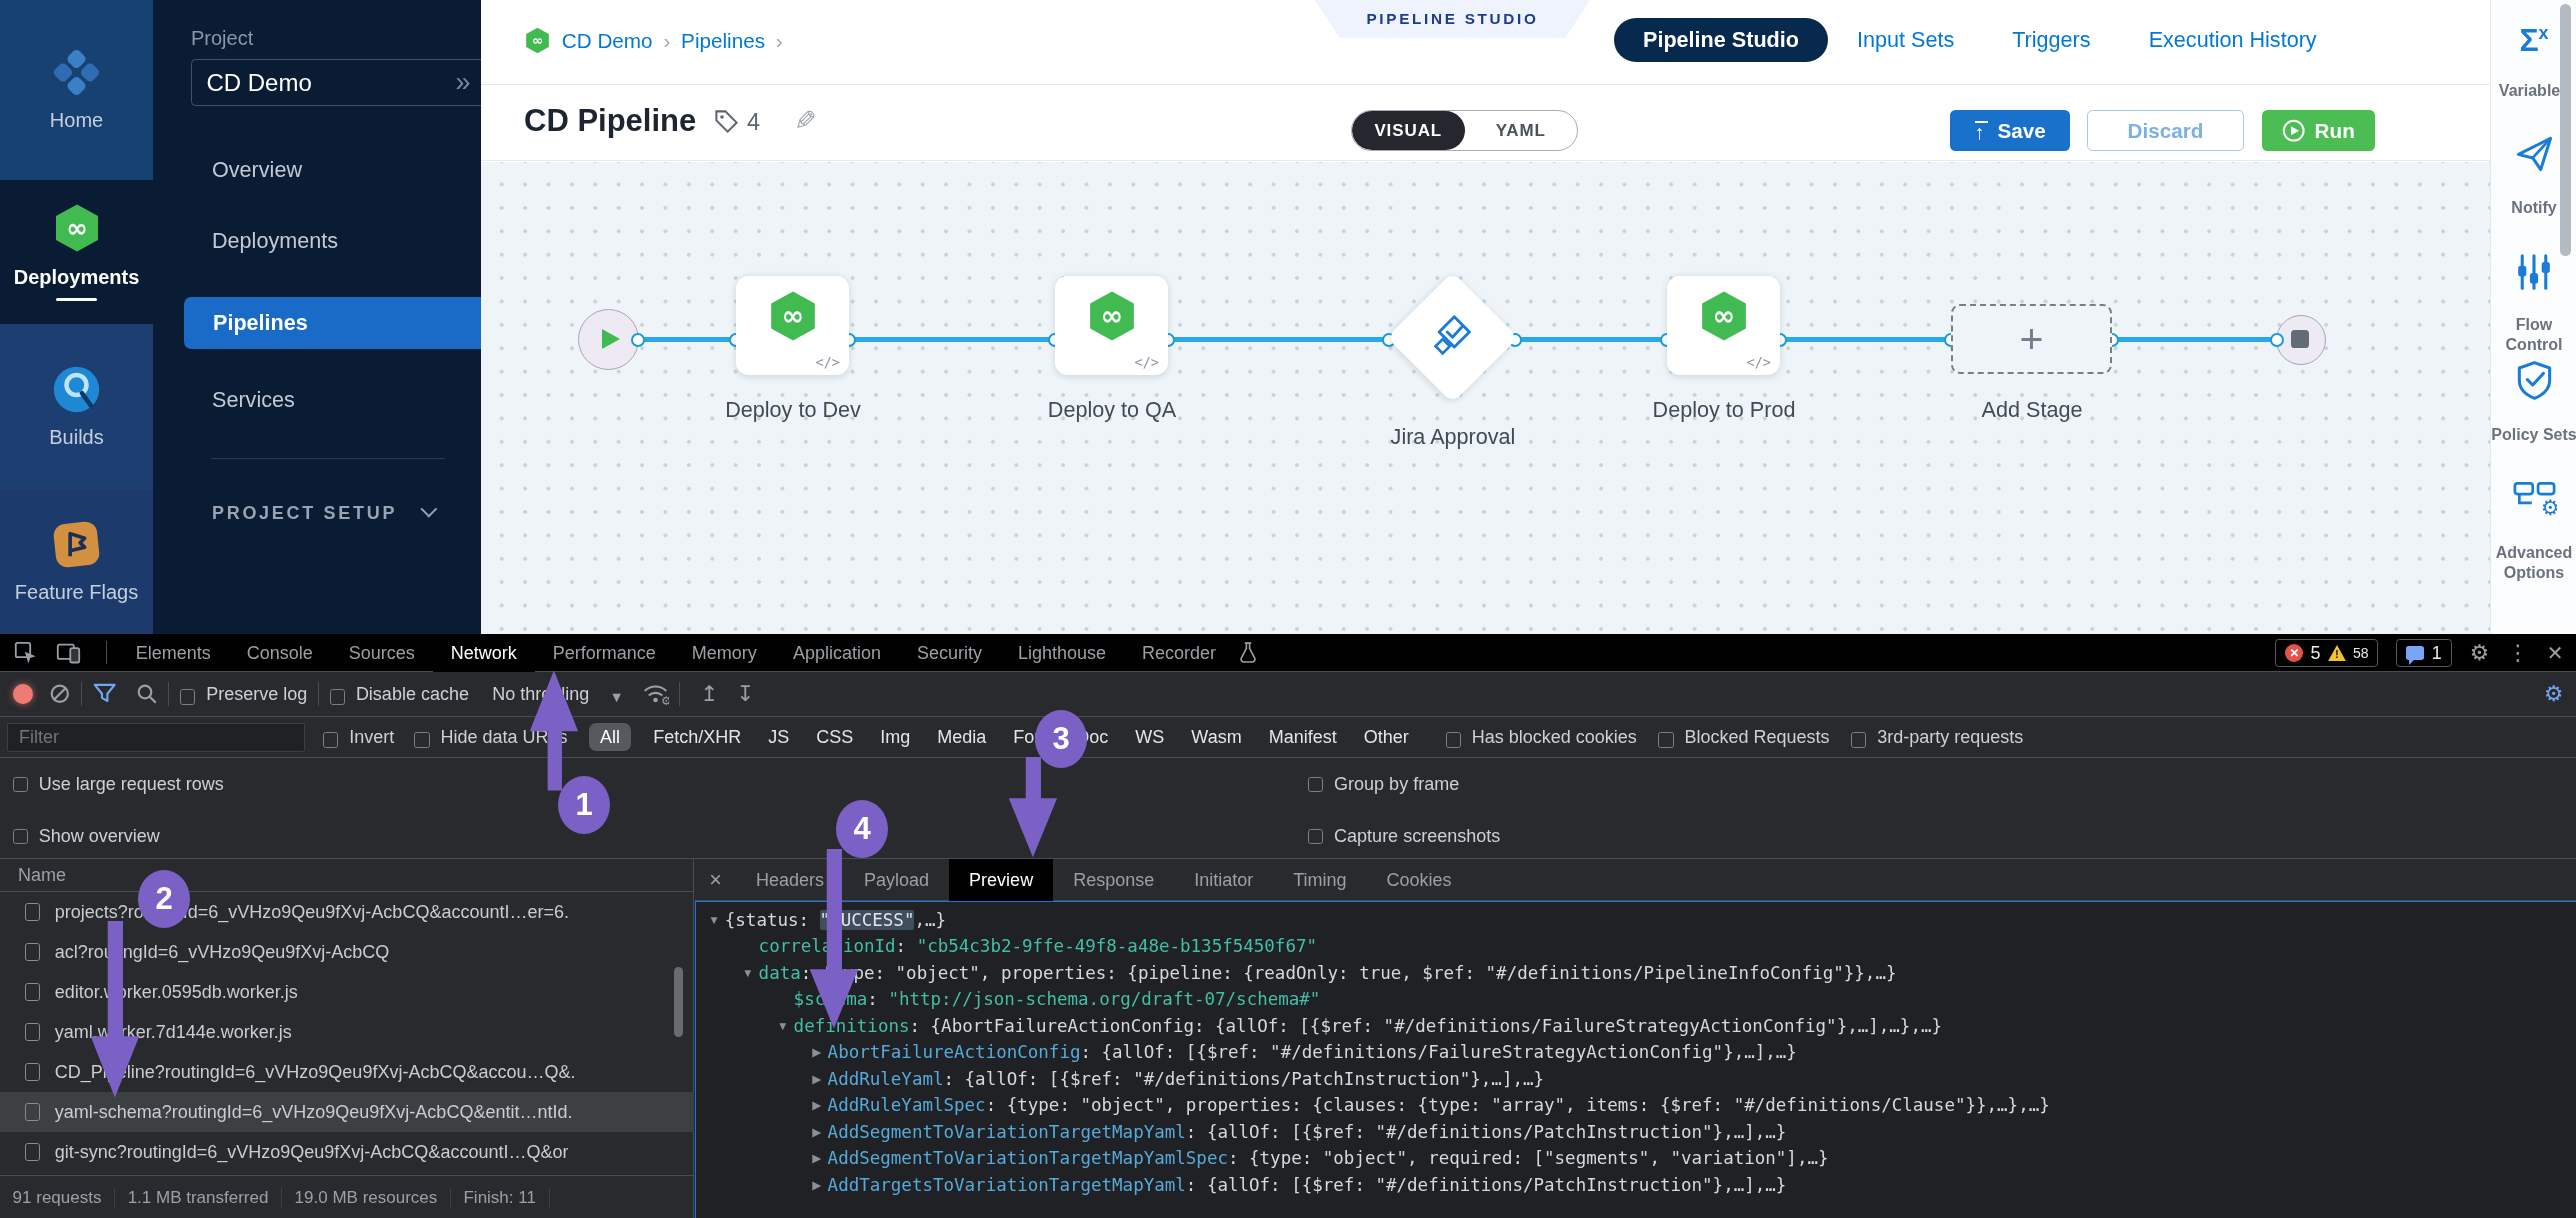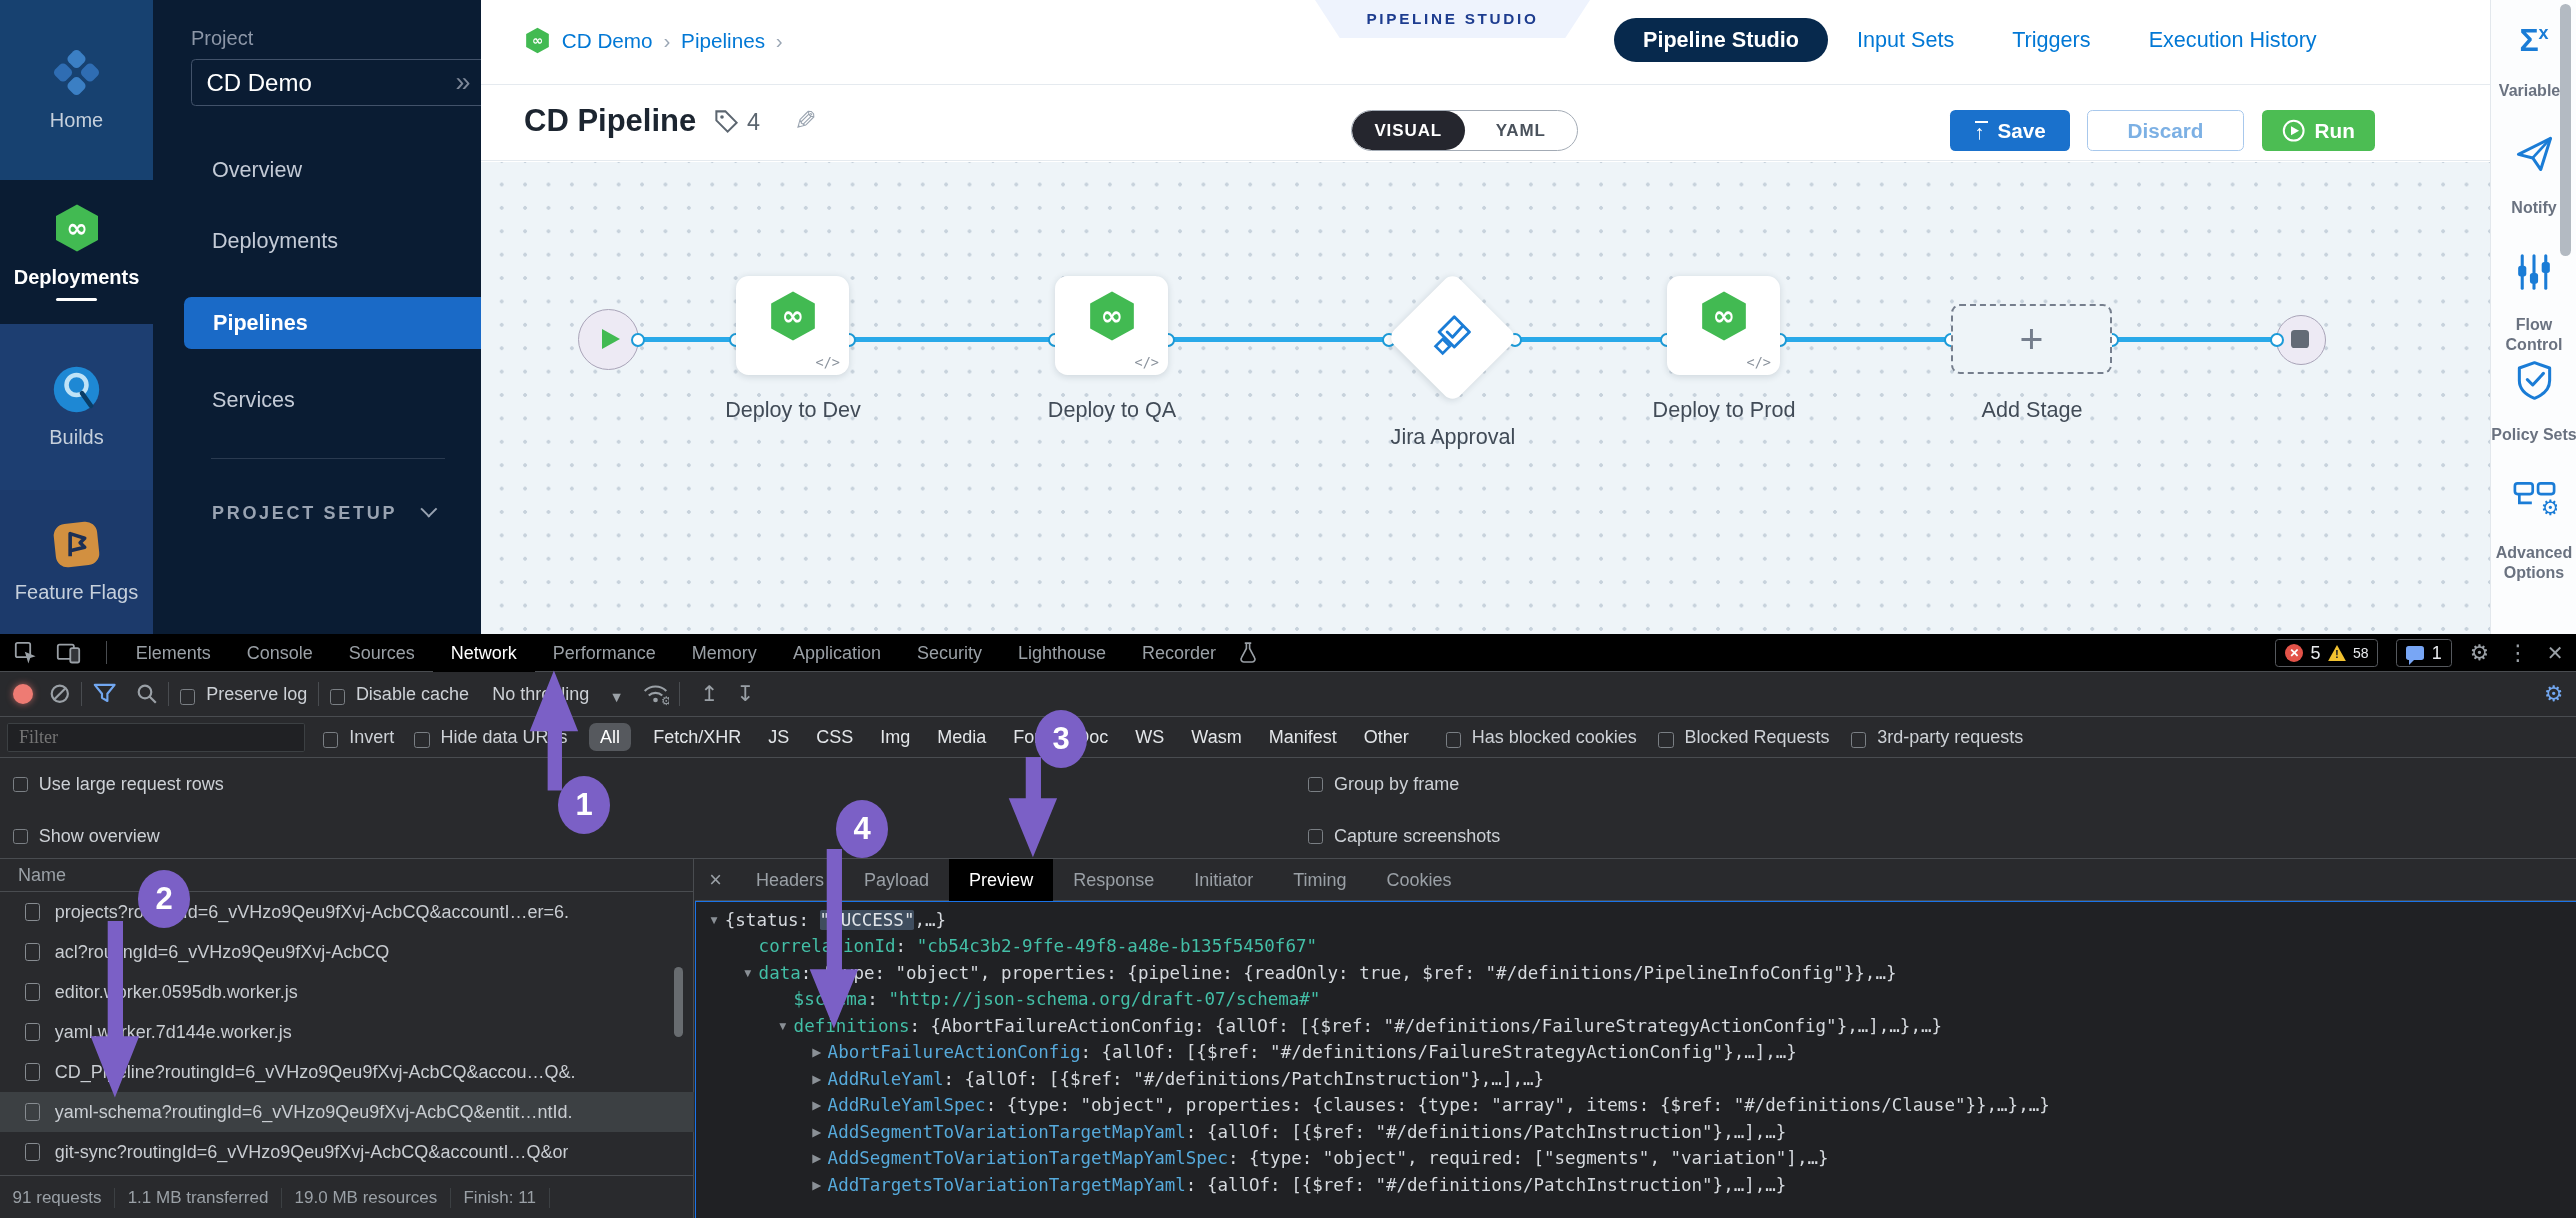--- a/index.html
+++ b/index.html
@@ -98,21 +98,21 @@
   .dt-toolbar{position:absolute;left:0;top:38px;width:2576px;height:45px;border-bottom:0.9px solid #494c50;display:flex;align-items:center;padding-left:12.6px}
   .rec{width:20px;height:20px;border-radius:50%;background:#ee7b73;box-shadow:0 0 7.2px rgba(238,123,115,.7);margin-right:16px;cursor:pointer}
   .cb{width:15.3px;height:15.3px;border:1.8px solid #7a7f84;border-radius:2.7px;background:transparent;display:inline-block;flex:none;cursor:pointer}
   .tb-lbl{font-size:18px;color:#cdd1d6;margin-left:10.8px;white-space:nowrap}
   .tb-group{display:flex;align-items:flex-end}
   .caret{font-size:14.4px;color:#9aa0a6;margin-left:20px}
   .arr-ud{font-size:21.6px;color:#9aa0a6;margin:0 9px;cursor:pointer}
   .net-gear{position:absolute;right:12.6px;font-size:21.6px;color:#72a7f0;cursor:pointer}
 
   .dt-filterrow{position:absolute;left:0;top:83px;width:2576px;height:41px;border-bottom:0.9px solid #494c50;display:flex;align-items:center;padding-left:7.2px}
-  .filter-input{width:298px;height:29px;background:#202124;border:0.9px solid #3c4043;border-radius:1.8px;color:#80868b;font-size:18px;padding:0 10.8px;font-family:Liberation Serif, serif}
+  .filter-input{width:298px;height:29px;background:#202124;border:0.9px solid #3c4043;border-radius:1.8px;color:#80868b;font-size:18px;padding:0 10.8px;font-family:Liberation Sans, sans-serif}
   .ft{font-size:18px;color:#e3e6e9;margin:0 13.5px;cursor:pointer;white-space:nowrap}
   .ft.on{background:#56595e;color:#fff;border-radius:7.2px;padding:3.6px 10.8px;margin:0 9px}
   .dt-options{position:absolute;left:0;top:124px;width:2576px;height:101px;border-bottom:0.9px solid #494c50}
   .opt{position:absolute;display:flex;align-items:center;gap:10.8px;font-size:18px;color:#cdd1d6}
 
   .req-panel{position:absolute;left:0;top:225px;width:694px;height:360px;border-right:0.9px solid #494c50}
   .req-header{position:absolute;left:0;top:0;width:694px;height:33px;border-bottom:0.9px solid #494c50;font-size:18px;color:#9aa0a6;line-height:33px;padding-left:18px}
   .req-rows{position:absolute;left:0;top:33px;width:694px;height:283px;overflow:hidden}
   .req-row{height:40px;display:flex;align-items:center;gap:14.4px;padding-left:25px;cursor:pointer}
   .req-row.sel{background:#3c4043}

